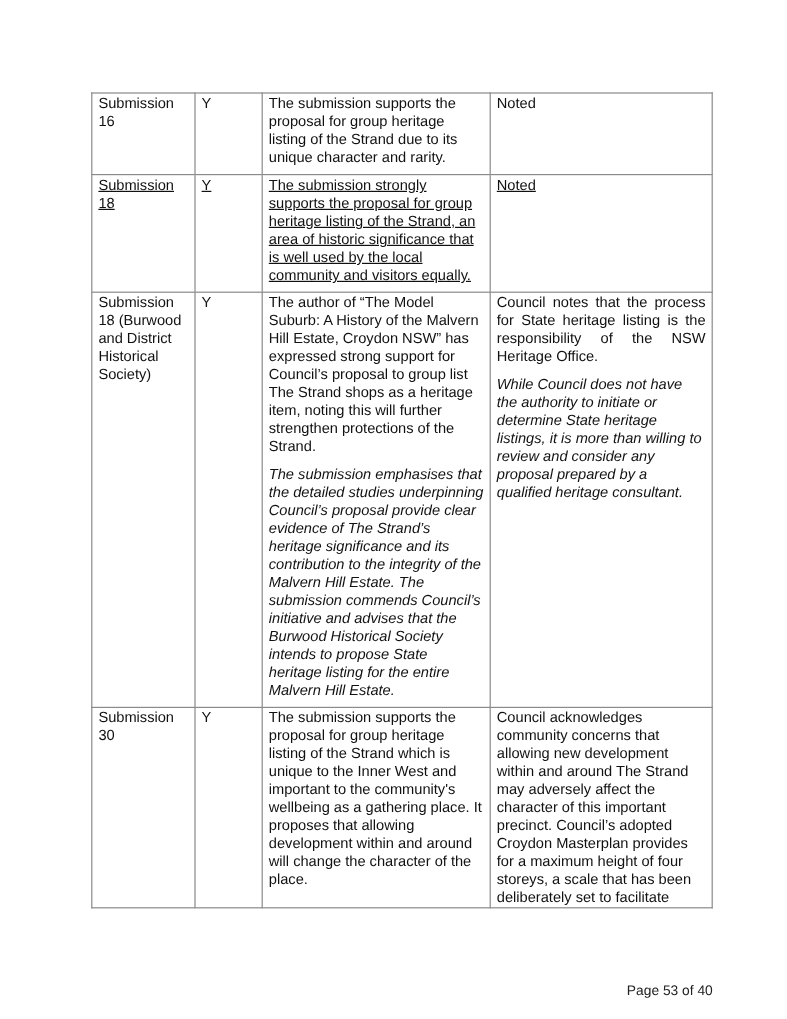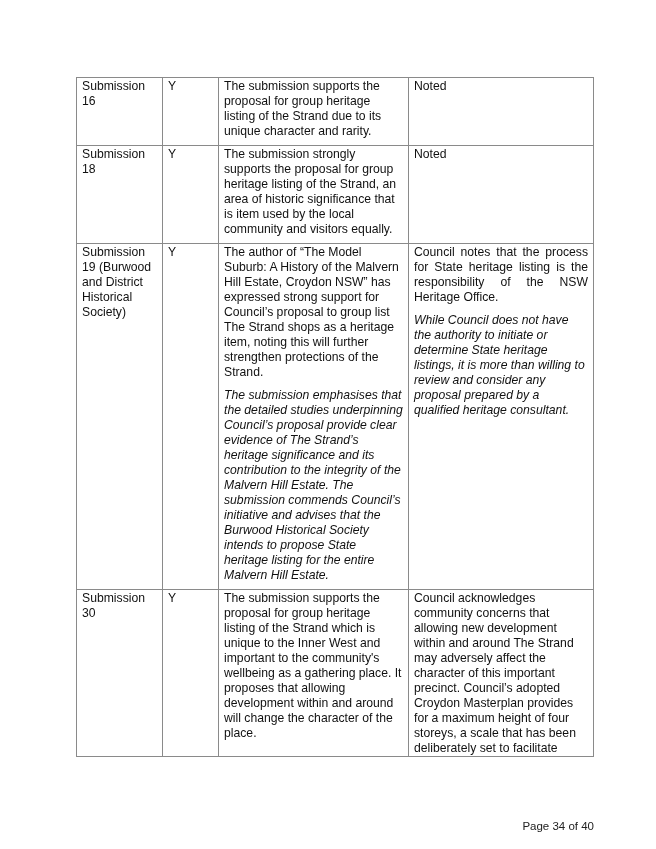--- a/index.html
+++ b/index.html
@@ -35,21 +35,21 @@
       border: 1.3px solid #8a8a8a;
       vertical-align: top;
       padding: 1px 5px 6px 5px;
     }
     col.c1 { width: 86px; }
     col.c2 { width: 56px; }
     col.c3 { width: 190px; }
     col.c4 { width: 185px; }
     tr.r1 td { height: 59px; }
     tr.r2 td { height: 60px; }
-    tr.r3 td { height: 90px; }
+    tr.r3 td { height: 90px; text-decoration: underline; }
     tr.r4 td { height: 318px; }
     tr.r5 td { height: 156px; padding-bottom: 0; }
     .para { margin: 0; }
     .para + .para { margin-top: 8px; font-style: italic; }
     .justify { text-align: justify; }
     .footer {
       position: absolute;
       right: 62px;
       top: 820px;
       font-size: 11.5px;
@@ -75,28 +75,28 @@
           <p class="para">The submission supports the proposal for group heritage listing of the Strand due to its unique character and rarity.</p>
         </td>
         <td>
           <p class="para">Noted</p>
         </td>
       </tr>
       <tr class="r3">
         <td>Submission 18</td>
         <td>Y</td>
         <td>
-          <p class="para">The submission strongly supports the proposal for group heritage listing of the Strand, an area of historic significance that is item used by the local community and visitors equally.</p>
+          <p class="para">The submission strongly supports the proposal for group heritage listing of the Strand, an area of historic significance that is well used by the local community and visitors equally.</p>
         </td>
         <td>
           <p class="para">Noted</p>
         </td>
       </tr>
       <tr class="r4">
-        <td>Submission 19 (Burwood and District Historical Society)</td>
+        <td>Submission 18 (Burwood and District Historical Society)</td>
         <td>Y</td>
         <td>
           <p class="para">The author of “The Model Suburb: A History of the Malvern Hill Estate, Croydon NSW” has expressed strong support for Council’s proposal to group list The Strand shops as a heritage item, noting this will further strengthen protections of the Strand.</p>
           <p class="para">The submission emphasises that the detailed studies underpinning Council’s proposal provide clear evidence of The Strand’s heritage significance and its contribution to the integrity of the Malvern Hill Estate. The submission commends Council’s initiative and advises that the Burwood Historical Society intends to propose State heritage listing for the entire Malvern Hill Estate.</p>
         </td>
         <td>
           <p class="para justify">Council notes that the process for State heritage listing is the responsibility of the NSW Heritage Office.</p>
           <p class="para">While Council does not have the authority to initiate or determine State heritage listings, it is more than willing to review and consider any proposal prepared by a qualified heritage consultant.</p>
         </td>
       </tr>
@@ -106,14 +106,14 @@
         <td>
           <p class="para">The submission supports the proposal for group heritage listing of the Strand which is unique to the Inner West and important to the community's wellbeing as a gathering place.  It proposes that allowing development within and around will change the character of the place.</p>
         </td>
         <td>
           <p class="para">Council acknowledges community concerns that allowing new development within and around The Strand may adversely affect the character of this important precinct. Council’s adopted Croydon Masterplan provides for a maximum height of four storeys, a scale that has been deliberately set to facilitate</p>
         </td>
       </tr>
     </tbody>
   </table>
 
-  <div class="footer">Page 34 of 40</div>
+  <div class="footer">Page 53 of 40</div>
 </div>
 
 </body></html>

